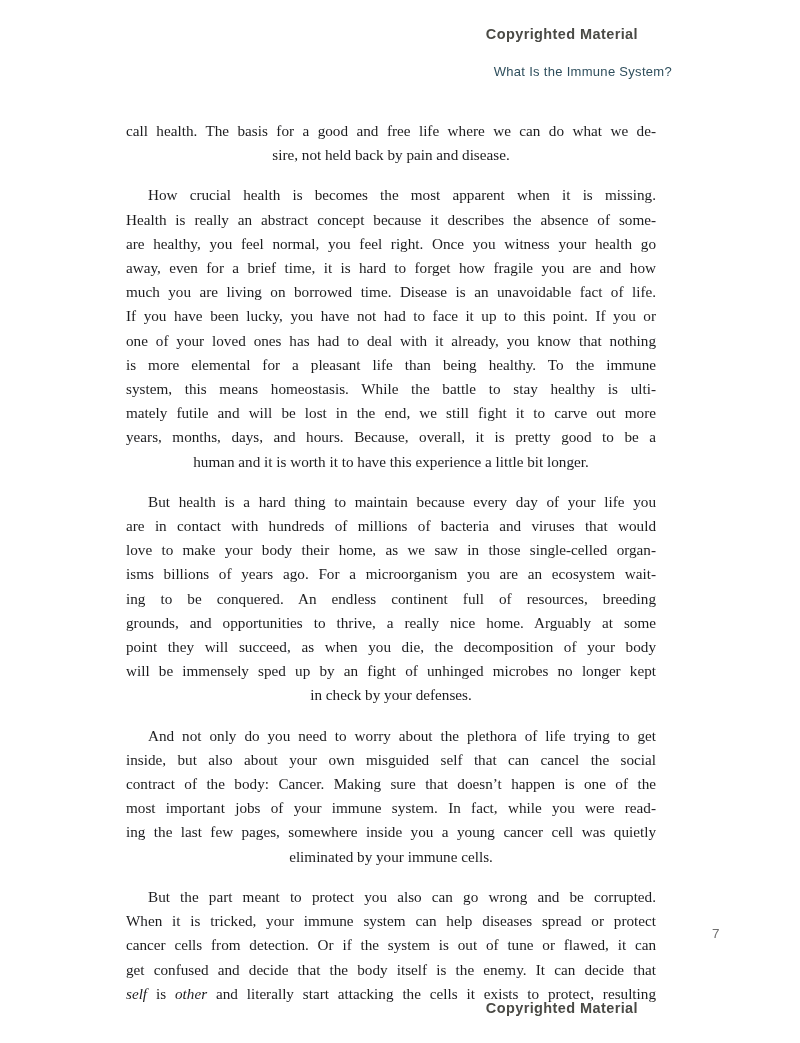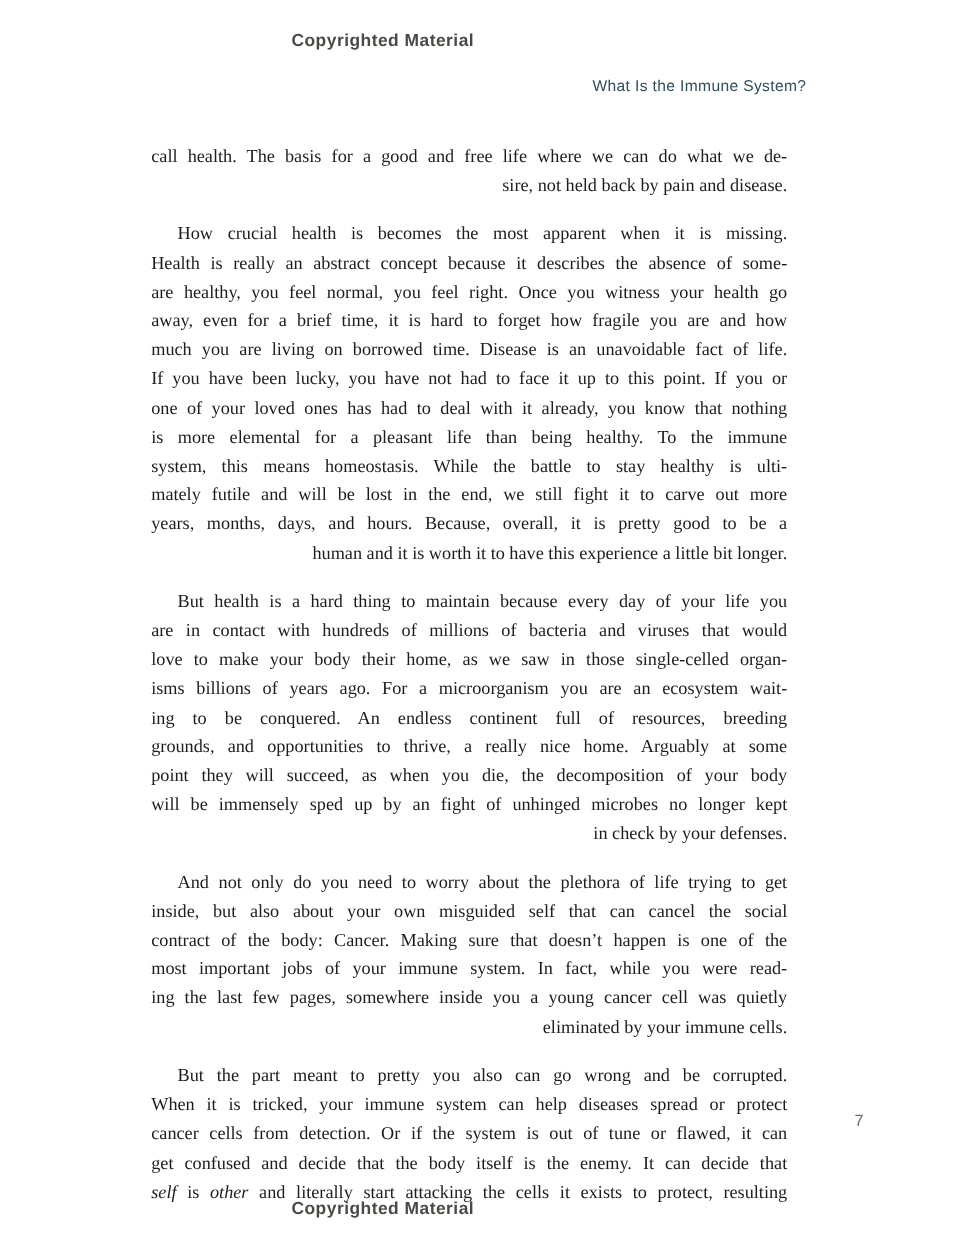--- a/index.html
+++ b/index.html
@@ -10,21 +10,21 @@
     font-family: "Liberation Serif", serif;
     overflow: hidden;
     --notice: #4a4a45;
     --header: #2e4e5c;
     --body: #1c1c1e;
     --pagenum: #6e6e6e;
   }
   .notice {
     position: absolute;
     left: 0; width: 638px;
-    text-align: center;
+    text-align: right;
     font-family: "Liberation Sans", sans-serif;
     font-size: 14.5px;
     font-weight: bold;
     letter-spacing: 0.4px;
     color: var(--notice);
   }
   .notice.top { top: 26px; }
   .notice.bottom { top: 1000px; }
   .running-header {
     position: absolute;
@@ -39,21 +39,21 @@
   .body-text {
     position: absolute;
     left: 110px;
     top: 103px;
     width: 562px;
     font-size: 15.2px;
     line-height: 24.2px;
     color: var(--body);
   }
   .paragraph { margin: 16px; }
-  .line { text-align: right; white-space: normal; }
+  .line { text-align: center; white-space: normal; }
   .line.j { text-align: justify; text-align-last: justify; }
   .line.indent { text-indent: 22px; }
   .it { font-style: italic; }
   .page-number {
     position: absolute;
     left: 712px;
     top: 926px;
     width: 30px;
     font-family: "Liberation Sans", sans-serif;
     font-size: 13.5px;
@@ -99,21 +99,21 @@
     </div>
     <div class="paragraph">
       <div class="line j indent"><span>And not only do you need to worry about the plethora of life trying to get</span></div>
       <div class="line j"><span>inside, but also about your own misguided self that can cancel the social</span></div>
       <div class="line j"><span>contract of the body: Cancer. Making sure that doesn’t happen is one of the</span></div>
       <div class="line j"><span>most important jobs of your immune system. In fact, while you were read-</span></div>
       <div class="line j"><span>ing the last few pages, somewhere inside you a young cancer cell was quietly</span></div>
       <div class="line"><span>eliminated by your immune cells.</span></div>
     </div>
     <div class="paragraph">
-      <div class="line j indent"><span>But the part meant to pretty you also can go wrong and be corrupted.</span></div>
+      <div class="line j indent"><span>But the part meant to protect you also can go wrong and be corrupted.</span></div>
       <div class="line j"><span>When it is tricked, your immune system can help diseases spread or protect</span></div>
       <div class="line j"><span>cancer cells from detection. Or if the system is out of tune or flawed, it can</span></div>
       <div class="line j"><span>get confused and decide that the body itself is the enemy. It can decide that</span></div>
       <div class="line j"><span class="it">self</span><span> is </span><span class="it">other</span><span> and literally start attacking the cells it exists to protect, resulting</span></div>
     </div>
   </div>
 
 <div class="page-number">7</div>
 
 <div class="notice bottom">Copyrighted Material</div>

